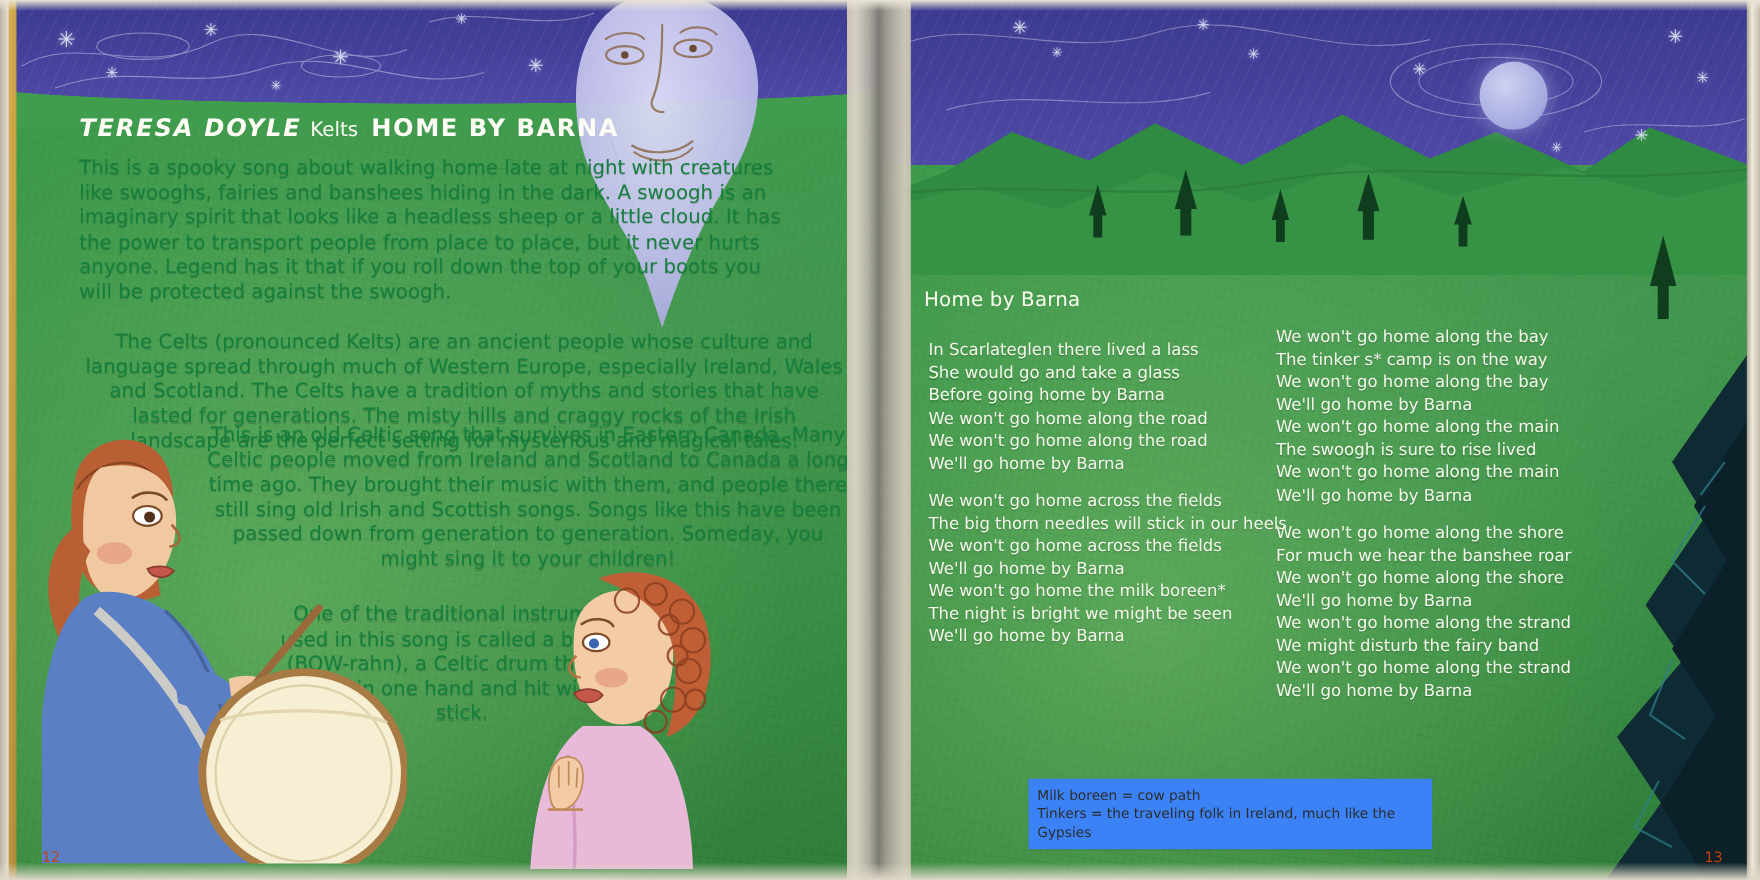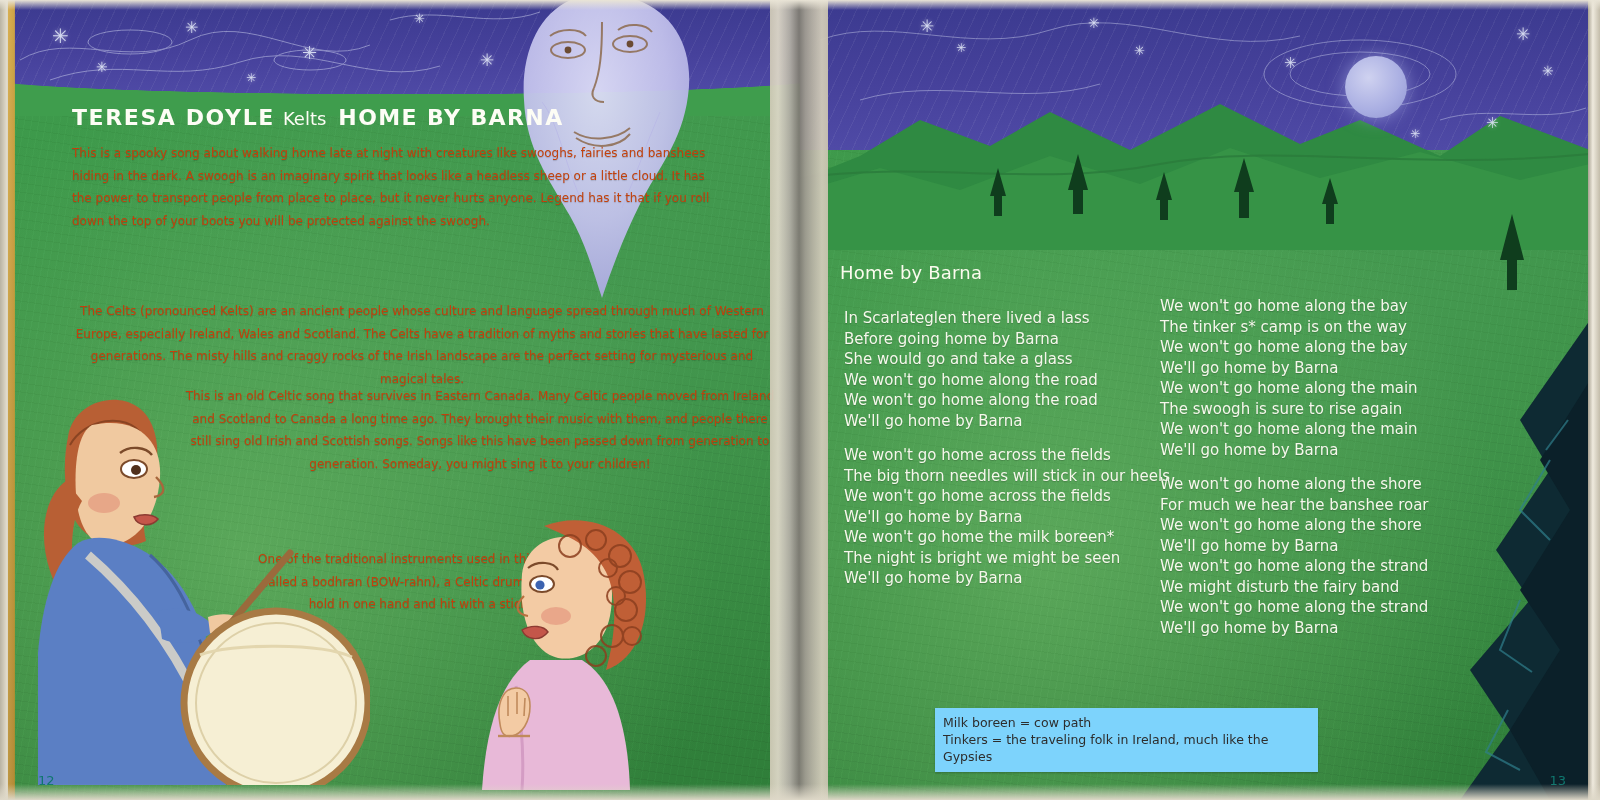--- a/index.html
+++ b/index.html
@@ -51,48 +51,48 @@
 
   
   .cliff{position:absolute;right:0;bottom:0;width:190px;height:500px;}
 
   
   .ghost{position:absolute;left:480px;top:-8px;width:230px;height:320px;}
 
   
   .headline{position:absolute;left:62px;top:105px;width:640px;color:#fdfdf5;}
   .hl-name{font-family:"DejaVu Sans",sans-serif;font-weight:bold;letter-spacing:1.6px;font-size:22px;
-    display:inline-block;vertical-align:baseline;}
+    display:inline-block;vertical-align:baseline;font-style:italic;}
   .hl-country{font-size:18px;display:inline-block;margin-left:8px;vertical-align:baseline;font-weight:normal;}
   .hl-title{font-family:"DejaVu Sans",sans-serif;font-weight:bold;letter-spacing:1.4px;font-size:22px;
     display:inline-block;margin-left:12px;vertical-align:baseline;}
 
-  .para{position:absolute;color:#c2410c;font-size:12px;line-height:22.5px;
+  .para{position:absolute;color:#15803d;font-size:18px;line-height:22.5px;
     text-shadow:0 1px 1px rgba(0,0,0,.18);}
   .p1{left:62px;top:142px;width:640px;}
   .p2{left:62px;top:300px;width:700px;text-align:center;}
   .p3{left:175px;top:385px;width:590px;text-align:center;}
   .p4{left:245px;top:548px;width:330px;text-align:center;}
 
   
-  .pageno{position:absolute;bottom:12px;font-size:13px;color:#0f766e;}
+  .pageno{position:absolute;bottom:12px;font-size:13px;color:#c2410c;}
   .pn-left{left:28px;}
   .pn-right{right:24px;}
 
   
   .song-title{position:absolute;left:840px;top:262px;font-size:18px;color:#fbfbee;letter-spacing:.2px;}
   .lyr{position:absolute;color:#f6f8ec;font-size:15px;line-height:20.5px;text-shadow:0 1px 1px rgba(0,0,0,.2);}
   .lyr-col1{left:840px;top:296px;width:300px;}
   .lyr-col2{left:1160px;top:296px;width:300px;}
   .lyr .blk{margin-bottom:14px;}
   .lyr .blk:last-child{margin-bottom:0;}
   .lyr .ln{white-space:nowrap;}
 
-  .footnote{position:absolute;left:935px;top:708px;width:355px;background:#7dd3fc;
-    padding:6px 20px 7px 8px;color:#2d2d2d;font-size:12.5px;line-height:17px;
+  .footnote{position:absolute;left:935px;top:708px;width:355px;background:#3b82f6;
+    padding:6px 4px 7px 8px;color:#2d2d2d;font-size:12.5px;line-height:17px;
     box-shadow:0 1px 2px rgba(0,0,0,.25);}
 
   
   .gutter{position:absolute;left:778px;top:0;width:44px;height:800px;
     background:linear-gradient(90deg, rgba(0,0,0,.0) 0%, rgba(0,0,0,.28) 30%, rgba(0,0,0,.45) 48%,
       rgba(0,0,0,.30) 62%, rgba(0,0,0,0) 100%);
     pointer-events:none;}
   .spine-paper{position:absolute;left:770px;top:0;width:58px;height:800px;
     background:linear-gradient(90deg,#cfc9b6 0%,#efeade 35%,#e7e1d2 60%,#c9c3b0 100%);
     opacity:.95;}
@@ -322,22 +322,22 @@
           <path d="M108,410 L86,452 L120,470"></path>
           <path d="M168,120 L146,150"></path>
         </g>
       </svg>
 
       <div class="song-title" style="left:40px;">Home by Barna</div>
 
       <div class="lyr lyr-col1" style="left:44px;margin-top:12px;">
         <div class="blk">
           <div class="ln">In Scarlateglen there lived a lass</div>
+          <div class="ln">She would go and take a glass</div>
           <div class="ln">Before going home by Barna</div>
-          <div class="ln">She would go and take a glass</div>
           <div class="ln">We won't go home along the road</div>
           <div class="ln">We won't go home along the road</div>
           <div class="ln">We'll go home by Barna</div>
         </div>
         <div class="blk">
           <div class="ln">We won't go home across the fields</div>
           <div class="ln">The big thorn needles will stick in our heels</div>
           <div class="ln">We won't go home across the fields</div>
           <div class="ln">We'll go home by Barna</div>
           <div class="ln">We won't go home the milk boreen*</div>
@@ -346,21 +346,21 @@
         </div>
       </div>
 
       <div class="lyr lyr-col2" style="left:360px;">
         <div class="blk">
           <div class="ln">We won't go home along the bay</div>
           <div class="ln">The tinker s* camp is on the way</div>
           <div class="ln">We won't go home along the bay</div>
           <div class="ln">We'll go home by Barna</div>
           <div class="ln">We won't go home along the main</div>
-          <div class="ln">The swoogh is sure to rise again</div>
+          <div class="ln">The swoogh is sure to rise lived</div>
           <div class="ln">We won't go home along the main</div>
           <div class="ln">We'll go home by Barna</div>
         </div>
         <div class="blk">
           <div class="ln">We won't go home along the shore</div>
           <div class="ln">For much we hear the banshee roar</div>
           <div class="ln">We won't go home along the shore</div>
           <div class="ln">We'll go home by Barna</div>
           <div class="ln">We won't go home along the strand</div>
           <div class="ln">We might disturb the fairy band</div>

